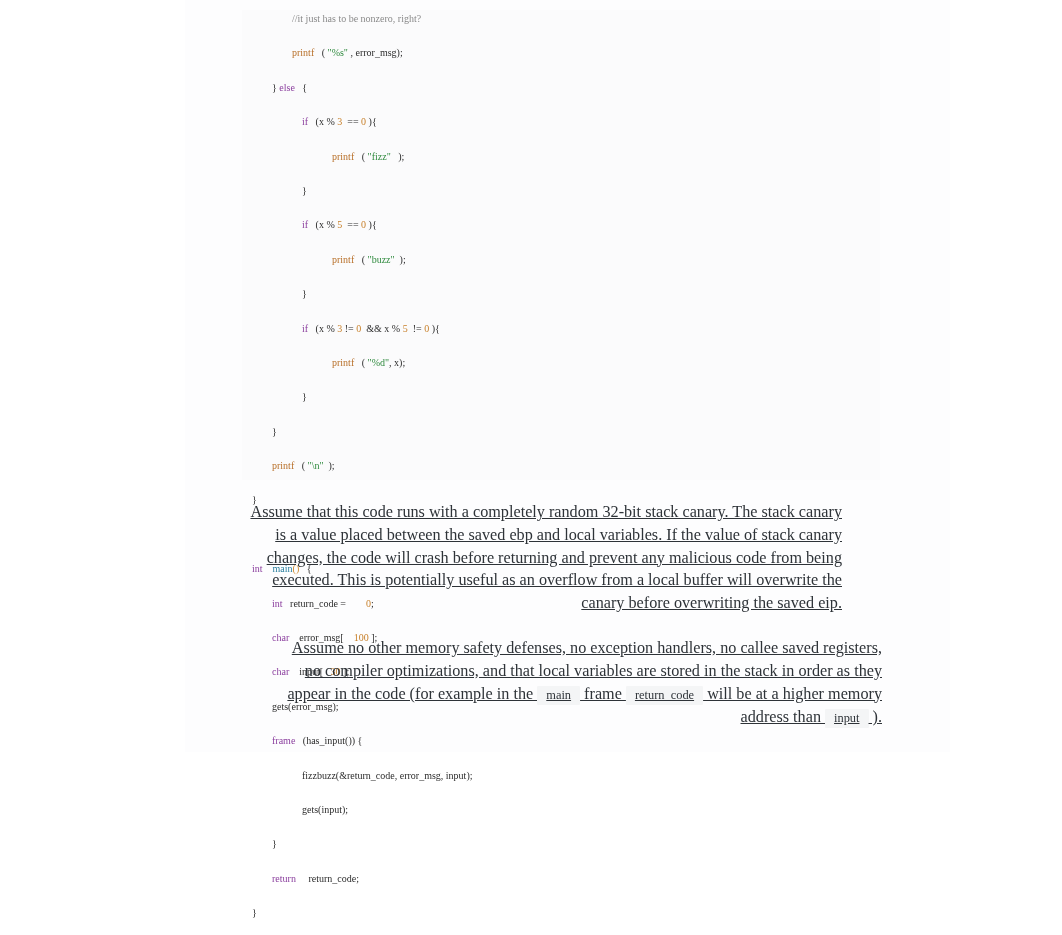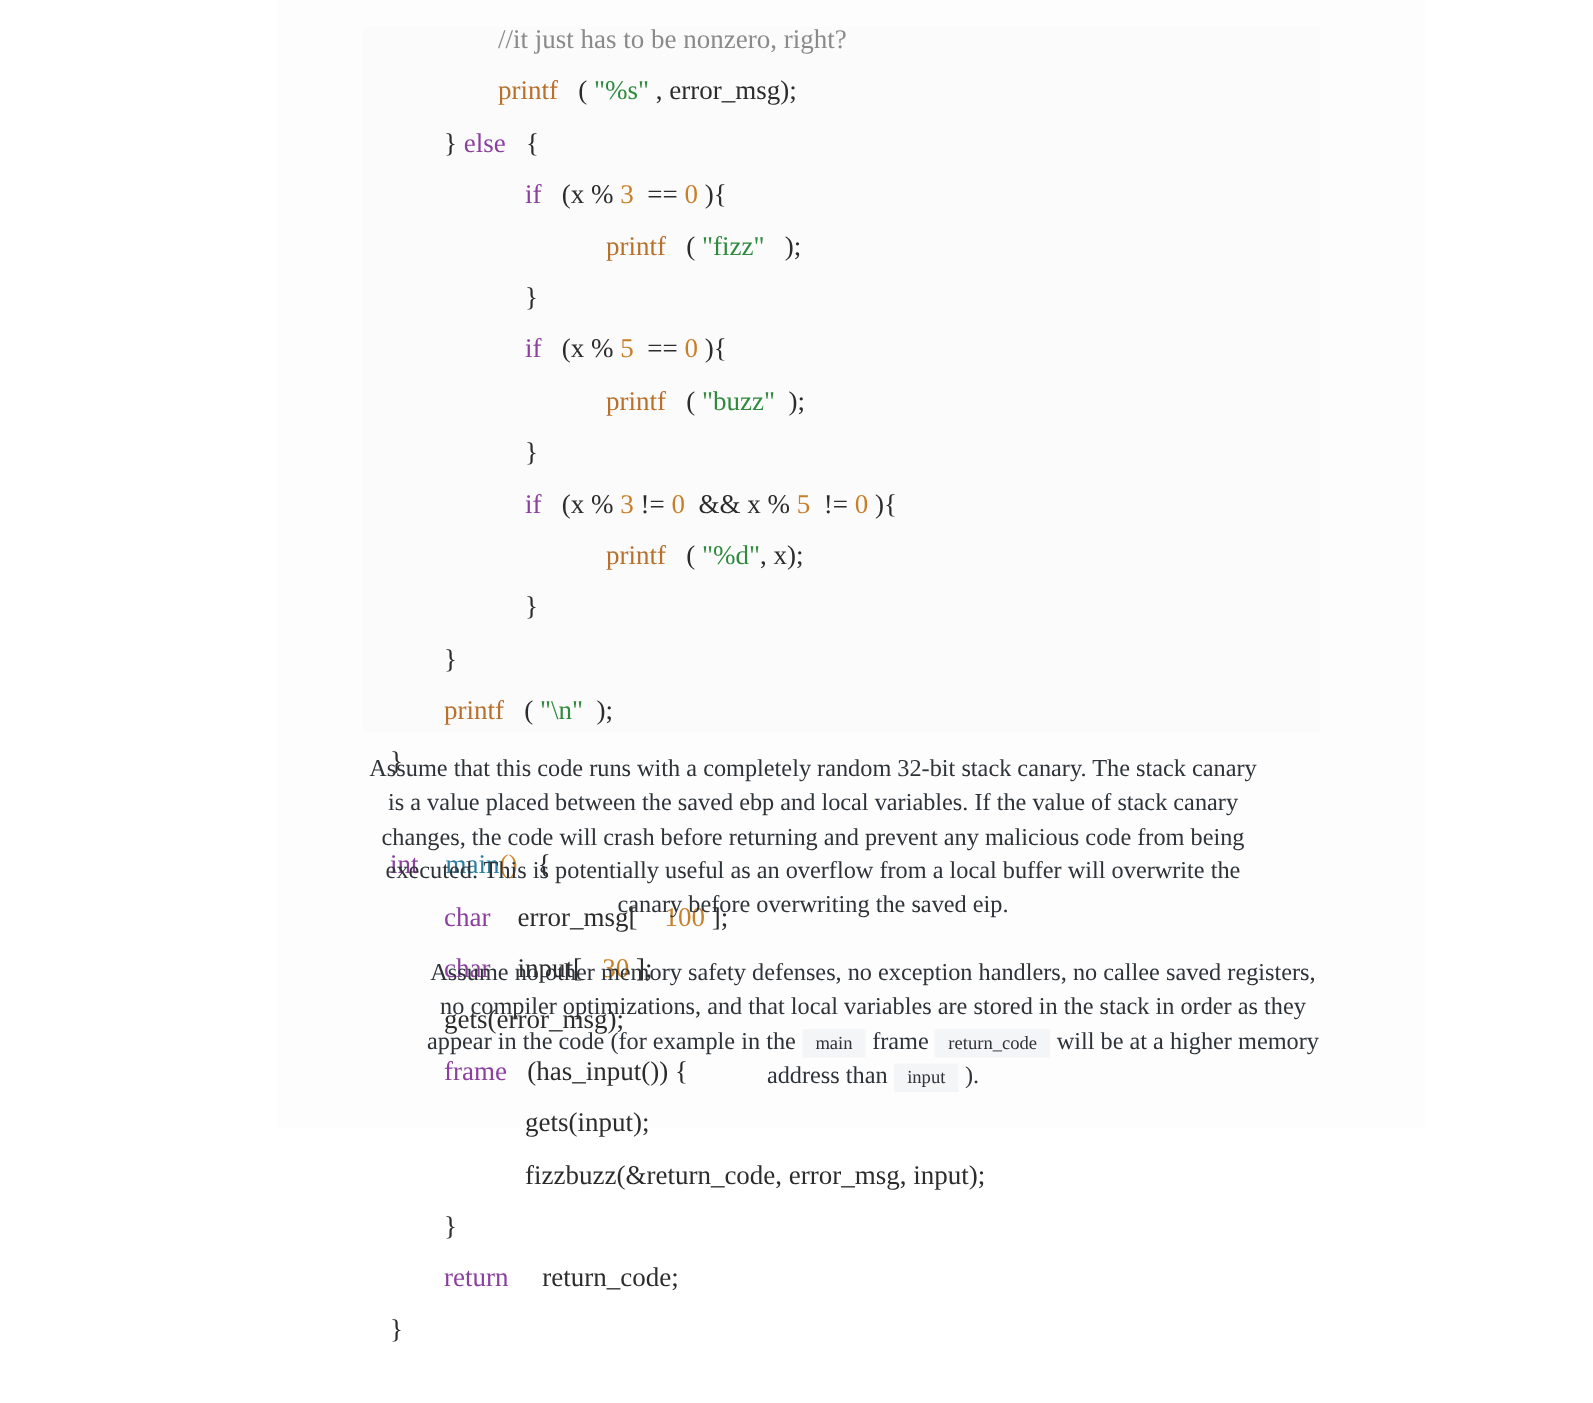--- a/index.html
+++ b/index.html
@@ -28,21 +28,21 @@
 
   
   #code-block {
     position: absolute;
     left: 242px;
     top: 0px;
     width: 638px;
     height: 470px;
     background: #fbfbfc;
     font-family: "Liberation Serif", "DejaVu Serif", serif;
-    font-size: 18px;
+    font-size: 10px;
     line-height: 17.2px;
     color: #2c2c2c;
     white-space: pre;
     box-sizing: border-box;
     padding: 0;
   }
   .cl {
     white-space: pre;
     height: 17.2px;
     display: block;
@@ -56,21 +56,22 @@
   .cmt  { color: #8a8a8a; }          
   .pl   { color: #2c2c2c; }          
 
   
   .para {
     position: absolute;
     font-family: "Liberation Serif", "DejaVu Serif", serif;
     font-size: 16.2px;
     line-height: 22.8px;
     color: #2e3338;
-    text-align: center;
+    text-align: right;
+    text-decoration: underline;
   }
   #para-1 { left: 242px; top: 501px; width: 600px; }
   #para-2 { left: 242px; top: 637px; width: 600px; margin-left: 40px; }
 
   code.inline {
     font-family: "Liberation Serif", "DejaVu Serif", serif;
     font-size: 12.4px;
     background: #f4f5f6;
     padding: 2px 9px 3px 9px;
     color: #2e3338;
@@ -93,25 +94,26 @@
 <span class="cl"><span class="pl">                                    </span><span class="fn">printf</span><span class="pl">   ( </span><span class="str">"buzz"</span><span class="pl">  );</span></span>
 <span class="cl"><span class="pl">                        </span><span class="pl">}</span></span>
 <span class="cl"><span class="pl">                        </span><span class="kw">if</span><span class="pl">   (x % </span><span class="num">3</span><span class="pl"> != </span><span class="num">0</span><span class="pl">  &amp;&amp; x % </span><span class="num">5</span><span class="pl">  != </span><span class="num">0</span><span class="pl"> ){</span></span>
 <span class="cl"><span class="pl">                                    </span><span class="fn">printf</span><span class="pl">   ( </span><span class="str">"%d"</span><span class="pl">, x);</span></span>
 <span class="cl"><span class="pl">                        </span><span class="pl">}</span></span>
 <span class="cl"><span class="pl">            </span><span class="pl">}</span></span>
 <span class="cl"><span class="pl">            </span><span class="fn">printf</span><span class="pl">   ( </span><span class="str">"\n"</span><span class="pl">  );</span></span>
 <span class="cl"><span class="pl">    </span><span class="pl">}</span></span>
 <span class="cl"><span class="pl"></span><span class="pl"></span></span>
 <span class="cl"><span class="pl">    </span><span class="kw">int</span><span class="pl">    </span><span class="fname">main</span><span class="paren">()</span><span class="pl">   {</span></span>
+<span class="cl"><span class="pl">            </span><span class="kw">int</span><span class="pl">   return_code =        </span><span class="num">0</span><span class="pl">;</span></span>
 <span class="cl"><span class="pl">            </span><span class="kw">char</span><span class="pl">    error_msg[    </span><span class="num">100</span><span class="pl"> ];</span></span>
 <span class="cl"><span class="pl">            </span><span class="kw">char</span><span class="pl">    input[   </span><span class="num">30</span><span class="pl"> ];</span></span>
 <span class="cl"><span class="pl">            </span><span class="pl">gets(error_msg);</span></span>
 <span class="cl"><span class="pl">            </span><span class="kw">frame</span><span class="pl">   (has_input()) {</span></span>
+<span class="cl"><span class="pl">                        </span><span class="pl">fizzbuzz(&amp;return_code, error_msg, input);</span></span>
 <span class="cl"><span class="pl">                        </span><span class="pl">gets(input);</span></span>
-<span class="cl"><span class="pl">                        </span><span class="pl">fizzbuzz(&amp;return_code, error_msg, input);</span></span>
 <span class="cl"><span class="pl">            </span><span class="pl">}</span></span>
 <span class="cl"><span class="pl">            </span><span class="kw">return</span><span class="pl">     return_code;</span></span>
 <span class="cl"><span class="pl">    </span><span class="pl">}</span></span>
 </pre>
 
 <div class="para" id="para-1"><span>Assume that this code runs with a completely random 32-bit stack canary. The stack canary is a value placed between the saved ebp and local variables. If the value of stack canary changes, the code will crash before returning and prevent any malicious code from being executed. This is potentially useful as an overflow from a local buffer will overwrite the canary before overwriting the saved eip.</span></div>
 <div class="para" id="para-2"><span>Assume no other memory safety defenses, no exception handlers, no callee saved registers, no compiler optimizations, and that local variables are stored in the stack in order as they appear in the code (for example in the </span><code class="inline">main</code><span> frame </span><code class="inline">return_code</code><span> will be at a higher memory address than </span><code class="inline">input</code><span> ).</span></div>
 
 </body></html>

